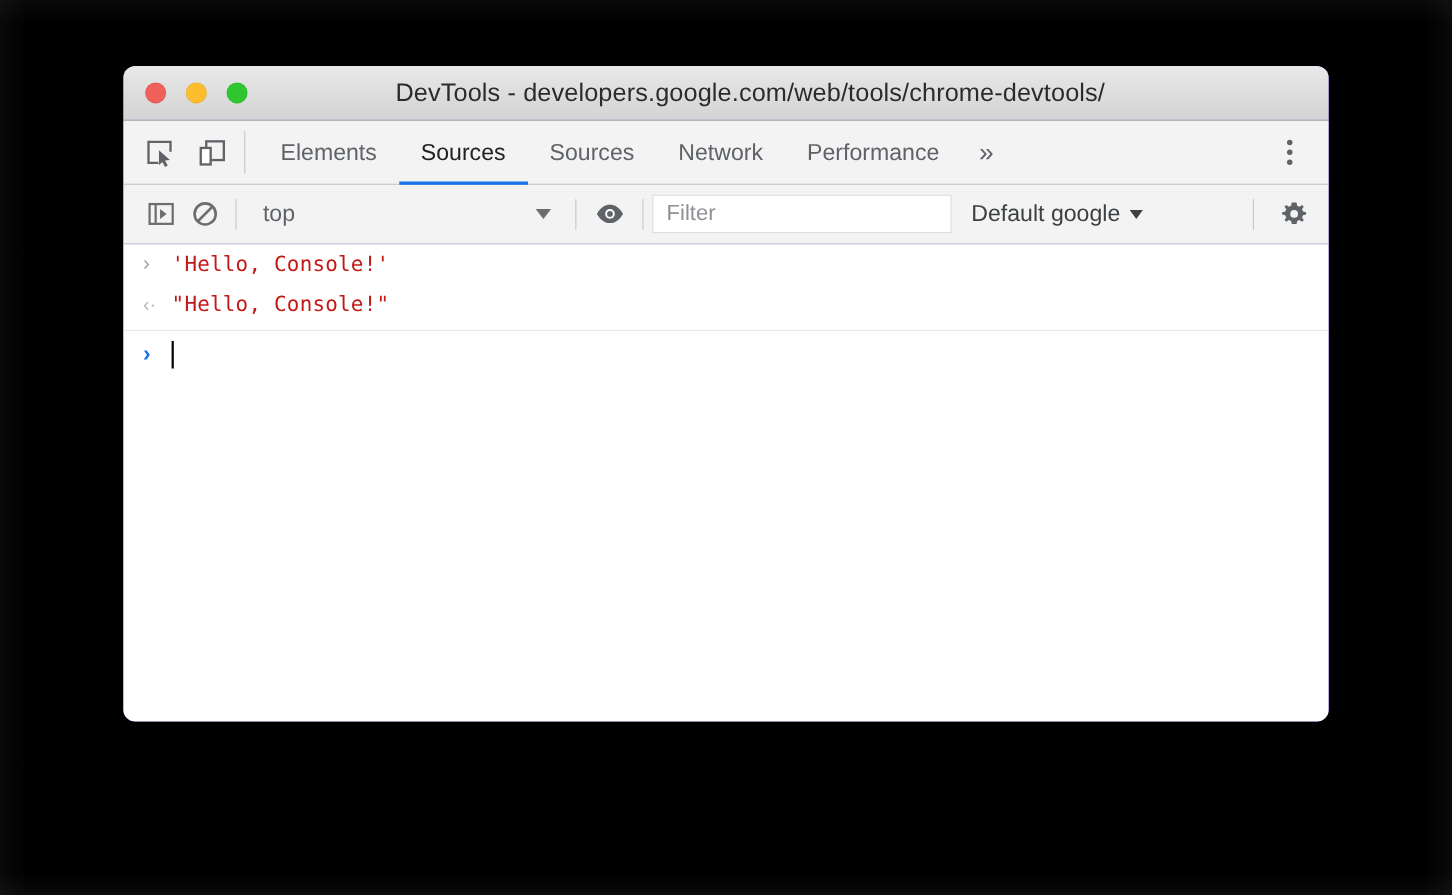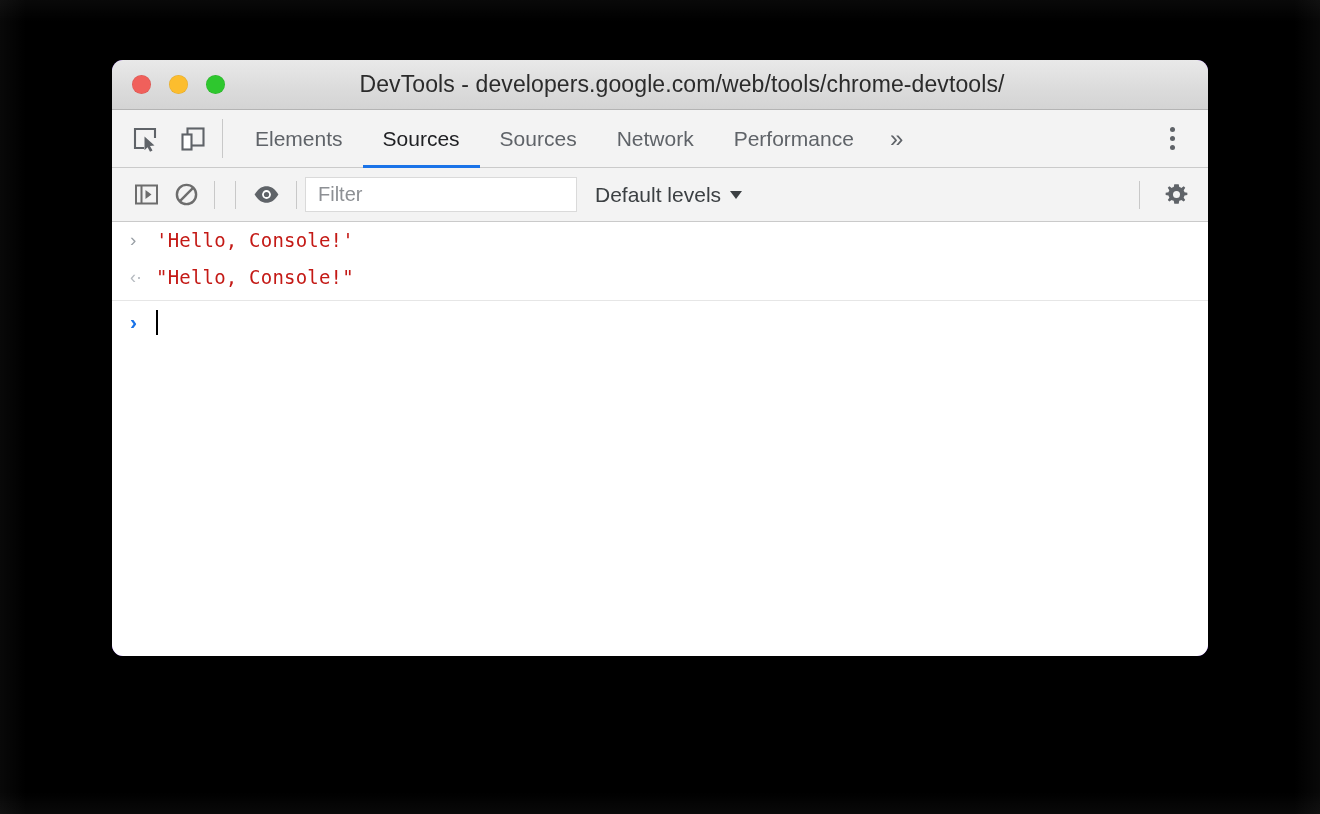--- a/index.html
+++ b/index.html
@@ -388,41 +388,45 @@
       <span>
         <svg width="25" height="25" viewBox="0 0 25 25">
           <circle cx="12.5" cy="12.5" r="9.6" fill="none" stroke="#6d6d6d" stroke-width="2.4"></circle>
           <line x1="5.9" y1="19.1" x2="19.1" y2="5.9" stroke="#6d6d6d" stroke-width="2.4"></line>
         </svg>
       </span>
     </div>
 
     <div class="vsep" style="height:28px;margin:0 10px 0 8px;"></div>
 
+    <div class="ctx-select">
+      <span>top</span>
+      <span class="caret"></span>
+    </div>
 
     <div class="vsep" style="height:28px;margin:0 10px;"></div>
 
     <div class="ctool">
       <span>
         <svg width="27" height="27" viewBox="0 0 27 27">
           <path d="M1.6 13.5 C5.2 7.4 9.2 5.2 13.5 5.2 C17.8 5.2 21.8 7.4 25.4 13.5 C21.8 19.6 17.8 21.8 13.5 21.8 C9.2 21.8 5.2 19.6 1.6 13.5 Z" fill="#5f6368"></path>
           <circle cx="13.5" cy="13.5" r="4.4" fill="#ffffff"></circle>
           <circle cx="13.5" cy="13.5" r="2.6" fill="#5f6368"></circle>
         </svg>
       </span>
     </div>
 
     <div class="vsep" style="height:28px;margin:0 8px 0 10px;"></div>
 
     <div class="filter-box">
       <input type="text" placeholder="Filter" style="">
     </div>
 
     <div class="levels">
-      <span>Default levels</span>
+      <span>Default google</span>
       <span class="caret"></span>
     </div>
 
     <div class="spacer"></div>
 
     <div class="vsep" style="height:28px;margin:0 16px 0 0;"></div>
 
     <div class="ctool">
       <span>
         <svg width="27" height="27" viewBox="0 0 27 27">

